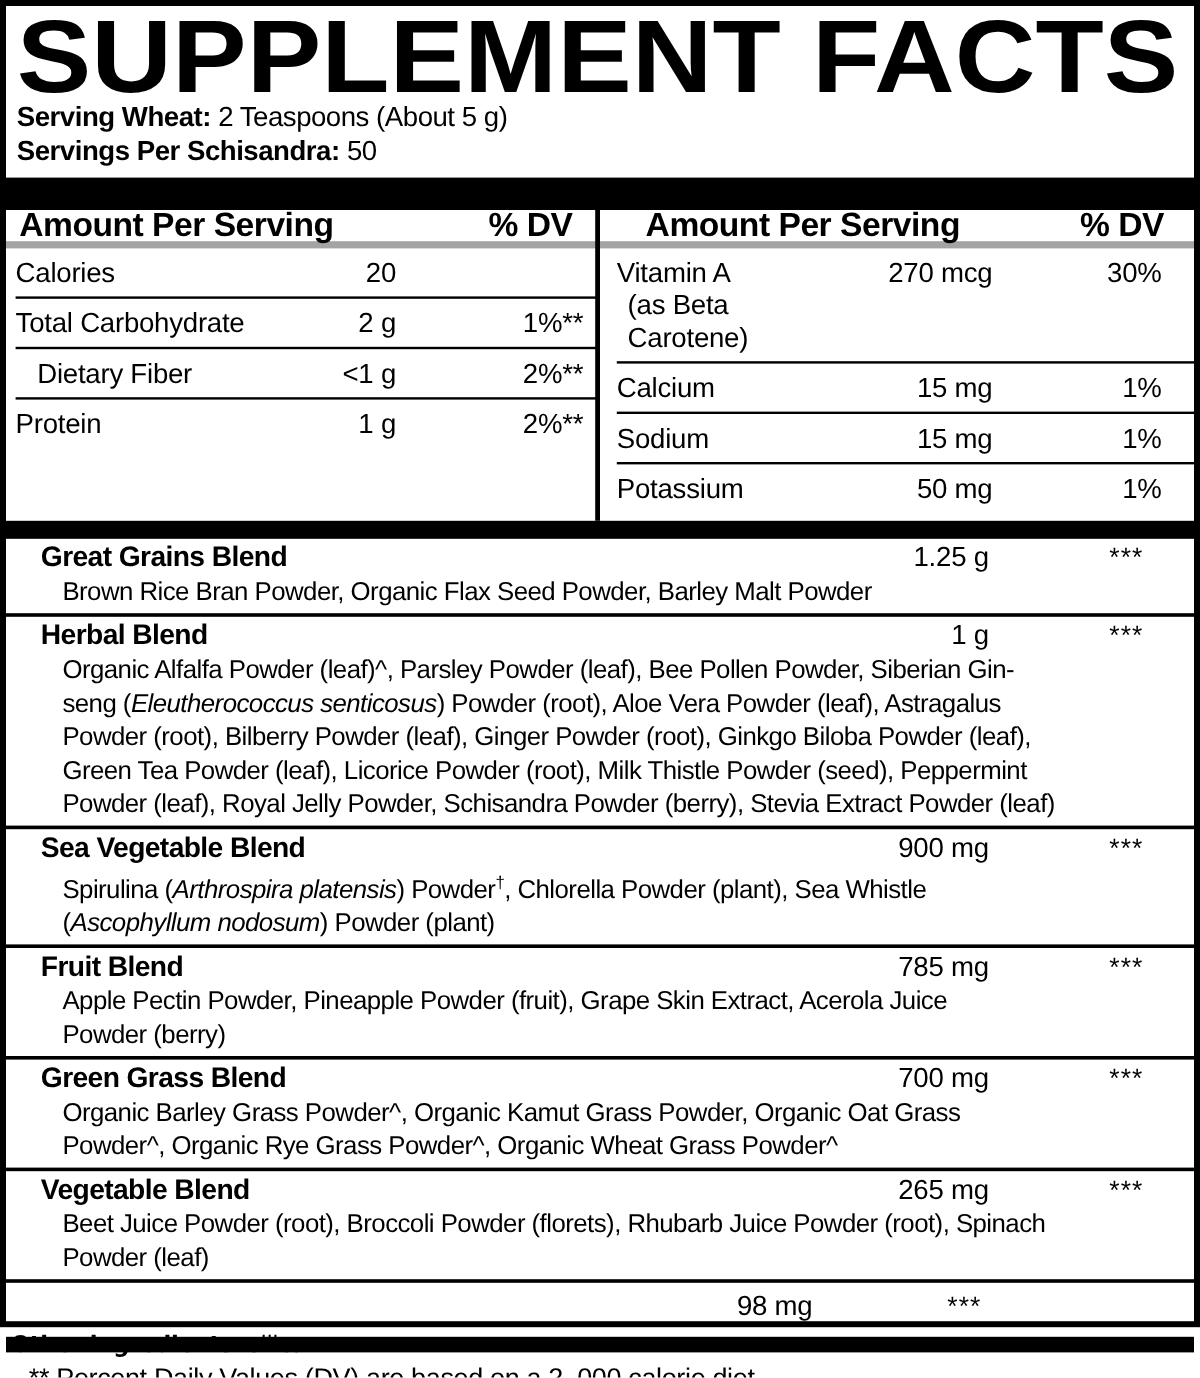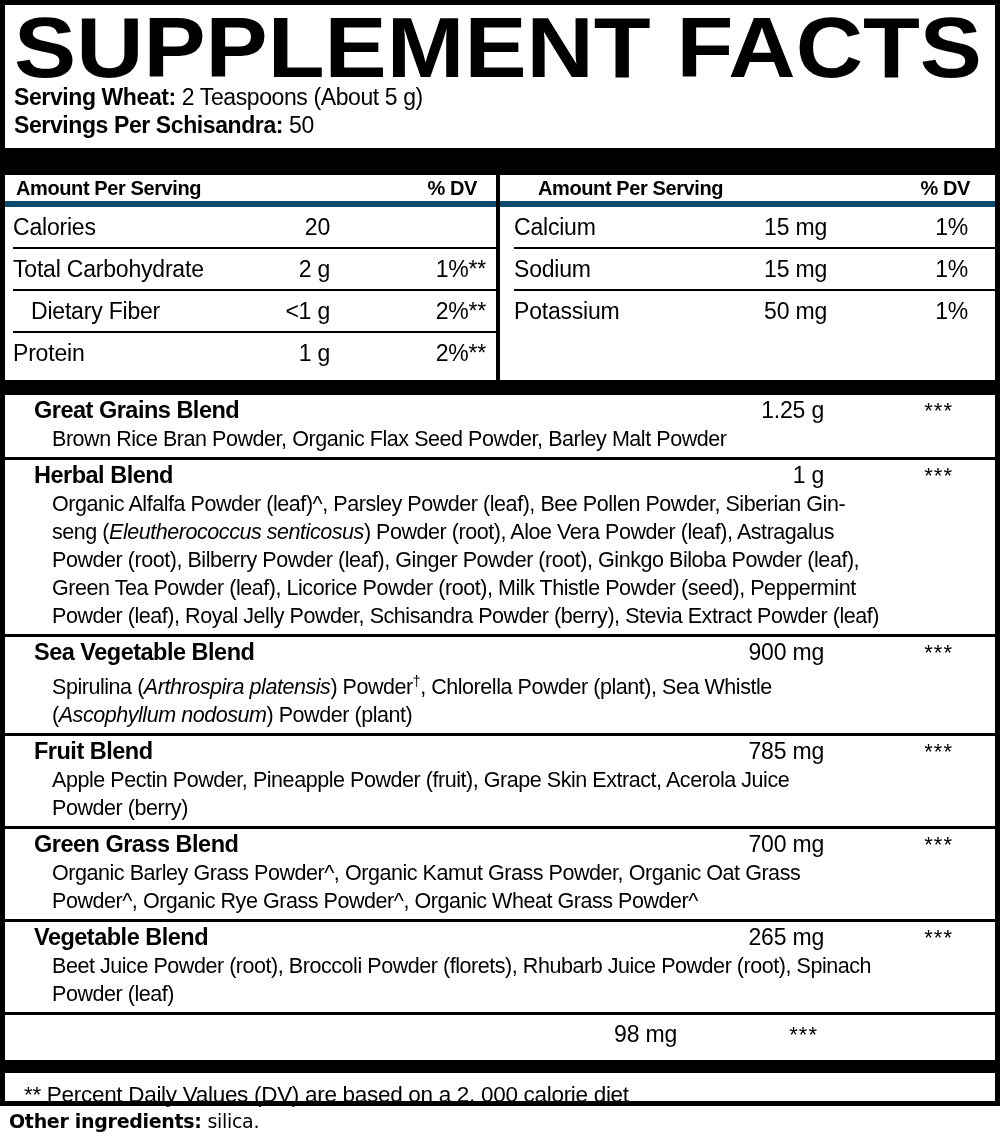--- a/index.html
+++ b/index.html
@@ -25,22 +25,22 @@
   .serving-line { font-size:23px; line-height:28px; letter-spacing:-0.4px; }
   .serving-line .lbl { font-weight:bold; }
   
   .bar { background:#000; margin-left:-9px; margin-right:-9px; }
   .bar-1 { height:27px; margin-top:9px; }
   .bar-2 { height:15px; }
   .bar-3 { height:13px; margin-top:4px; }
   
   .nutrient-panel { position:relative; margin-left:-9px; margin-right:-9px; }
   .np-divider { position:absolute; left:491px; top:0; bottom:0; width:4px; background:#000; }
-  .np-header { display:flex; border-bottom:6px solid #0c4a6e; height:26px; align-items:center;
-               font-weight:bold; font-size:20px; letter-spacing:-0.4px; }
+  .np-header { display:flex; border-bottom:6px solid #a3a3a3; height:26px; align-items:center;
+               font-weight:bold; font-size:28px; letter-spacing:-0.4px; }
   .np-header .half-l { width:495px; box-sizing:border-box; display:flex;
                        justify-content:space-between; padding:0 23px 0 11px; }
   .np-header .half-r { flex:1; display:flex; justify-content:space-between;
                        padding:0 25px 0 38px; }
   .np-cols { display:flex; padding-bottom:7px; }
   .col-l { width:495px; box-sizing:border-box; }
   .col-r { flex:1; }
   .nrow { display:grid; align-items:start; font-size:23px; letter-spacing:-0.2px;
           padding:7px 0 6px; border-bottom:2px solid #000; }
   .col-l .nrow { margin-left:8px; grid-template-columns:1fr 110px 170px; }
@@ -123,20 +123,25 @@
           <span class="ndv">2%**</span>
         </div>
         <div class="nrow">
           <span class="nname">Protein</span>
           <span class="namt">1 g</span>
           <span class="ndv">2%**</span>
         </div>
       </div>
       <div class="col-r">
         <div class="nrow">
+          <span class="nname"><span>Vitamin A</span><span class="sub">(as Beta Carotene)</span></span>
+          <span class="namt">270 mcg</span>
+          <span class="ndv">30%</span>
+        </div>
+        <div class="nrow">
           <span class="nname">Calcium</span>
           <span class="namt">15 mg</span>
           <span class="ndv">1%</span>
         </div>
         <div class="nrow">
           <span class="nname">Sodium</span>
           <span class="namt">15 mg</span>
           <span class="ndv">1%</span>
         </div>
         <div class="nrow">

